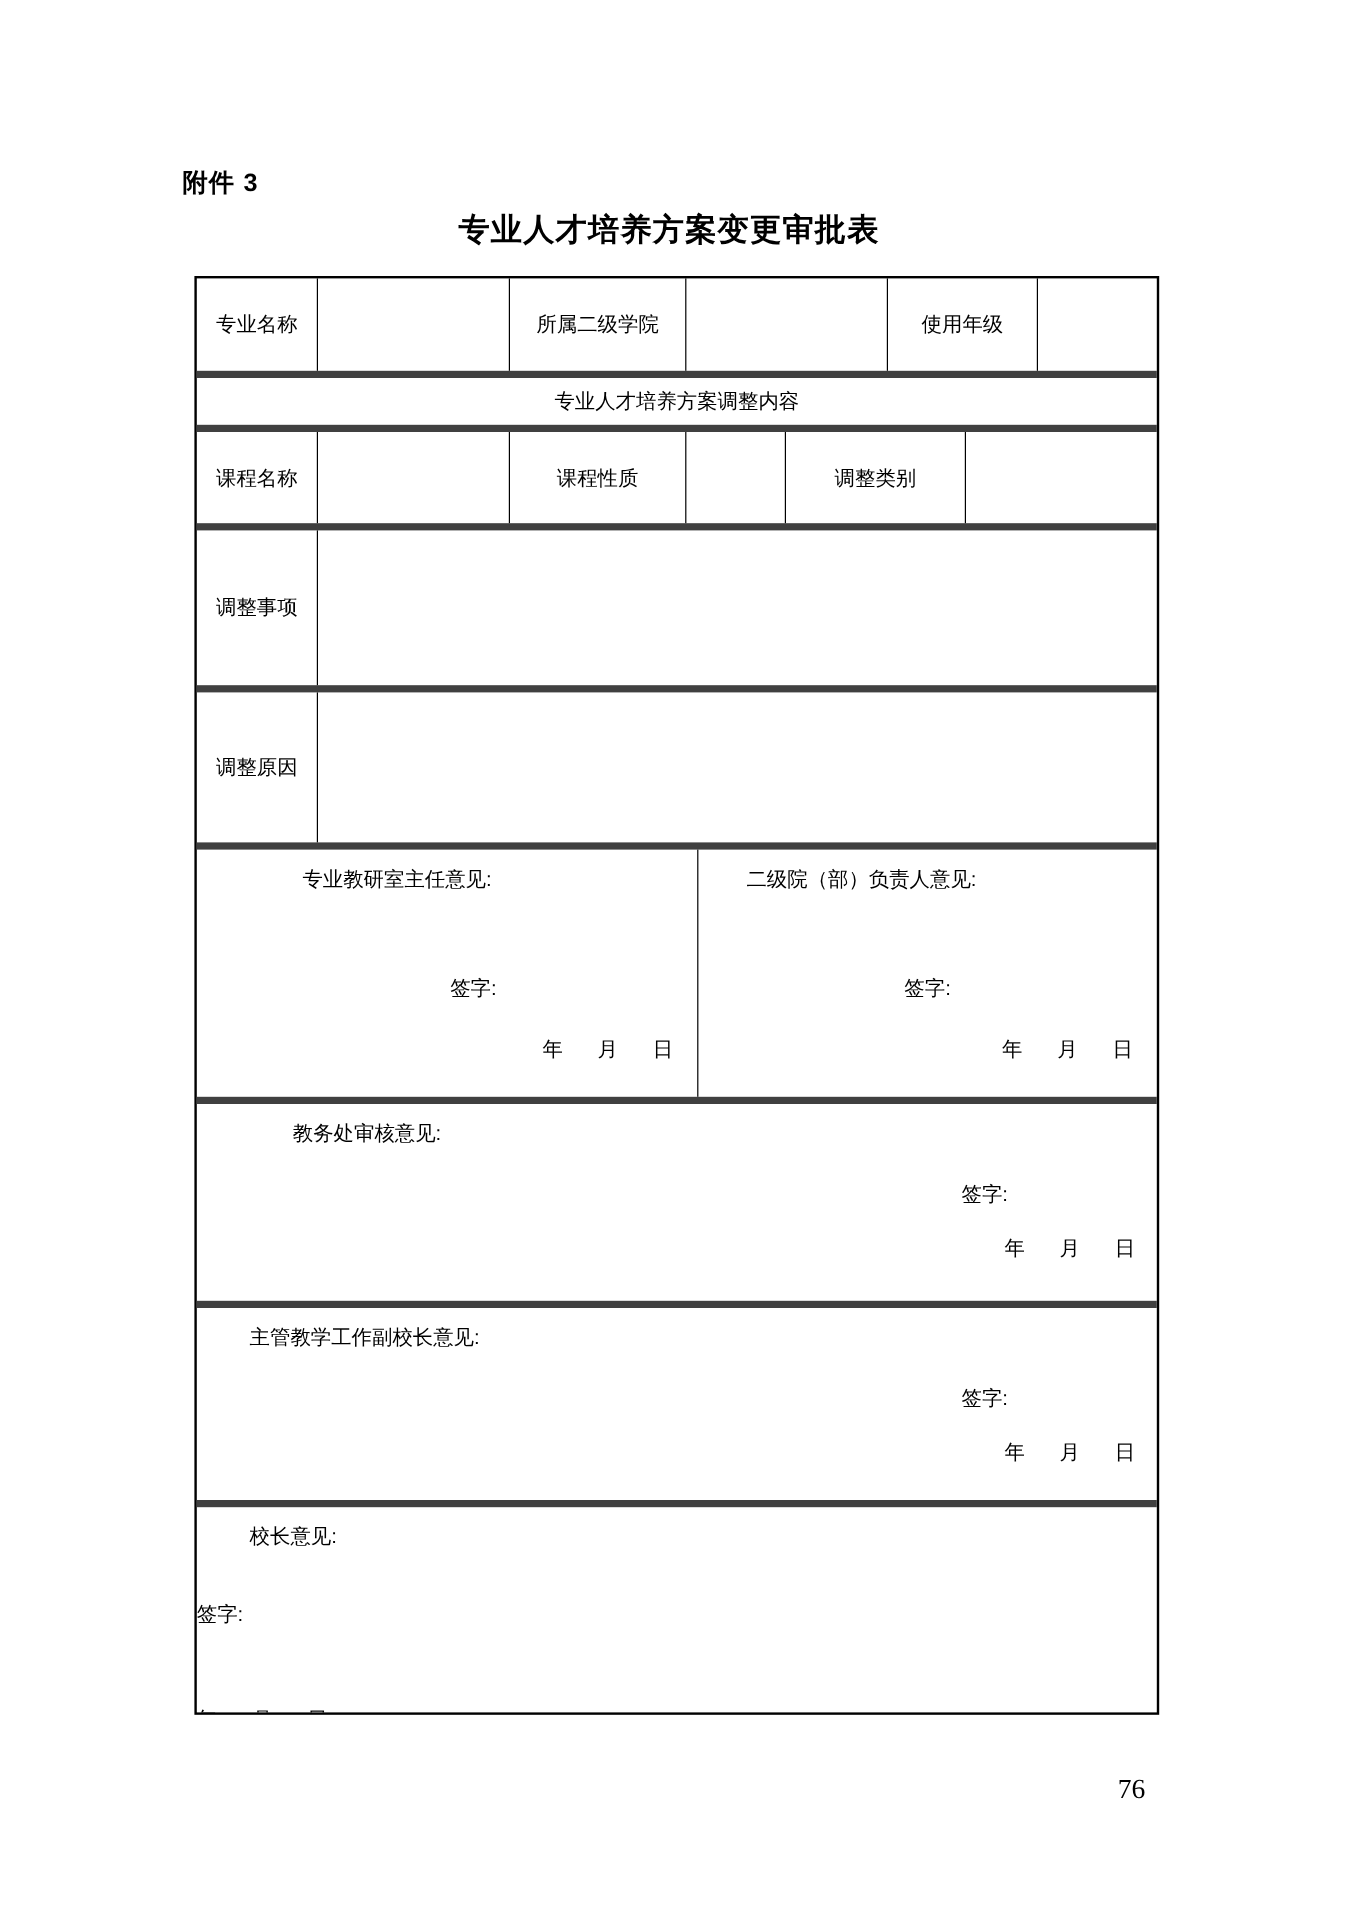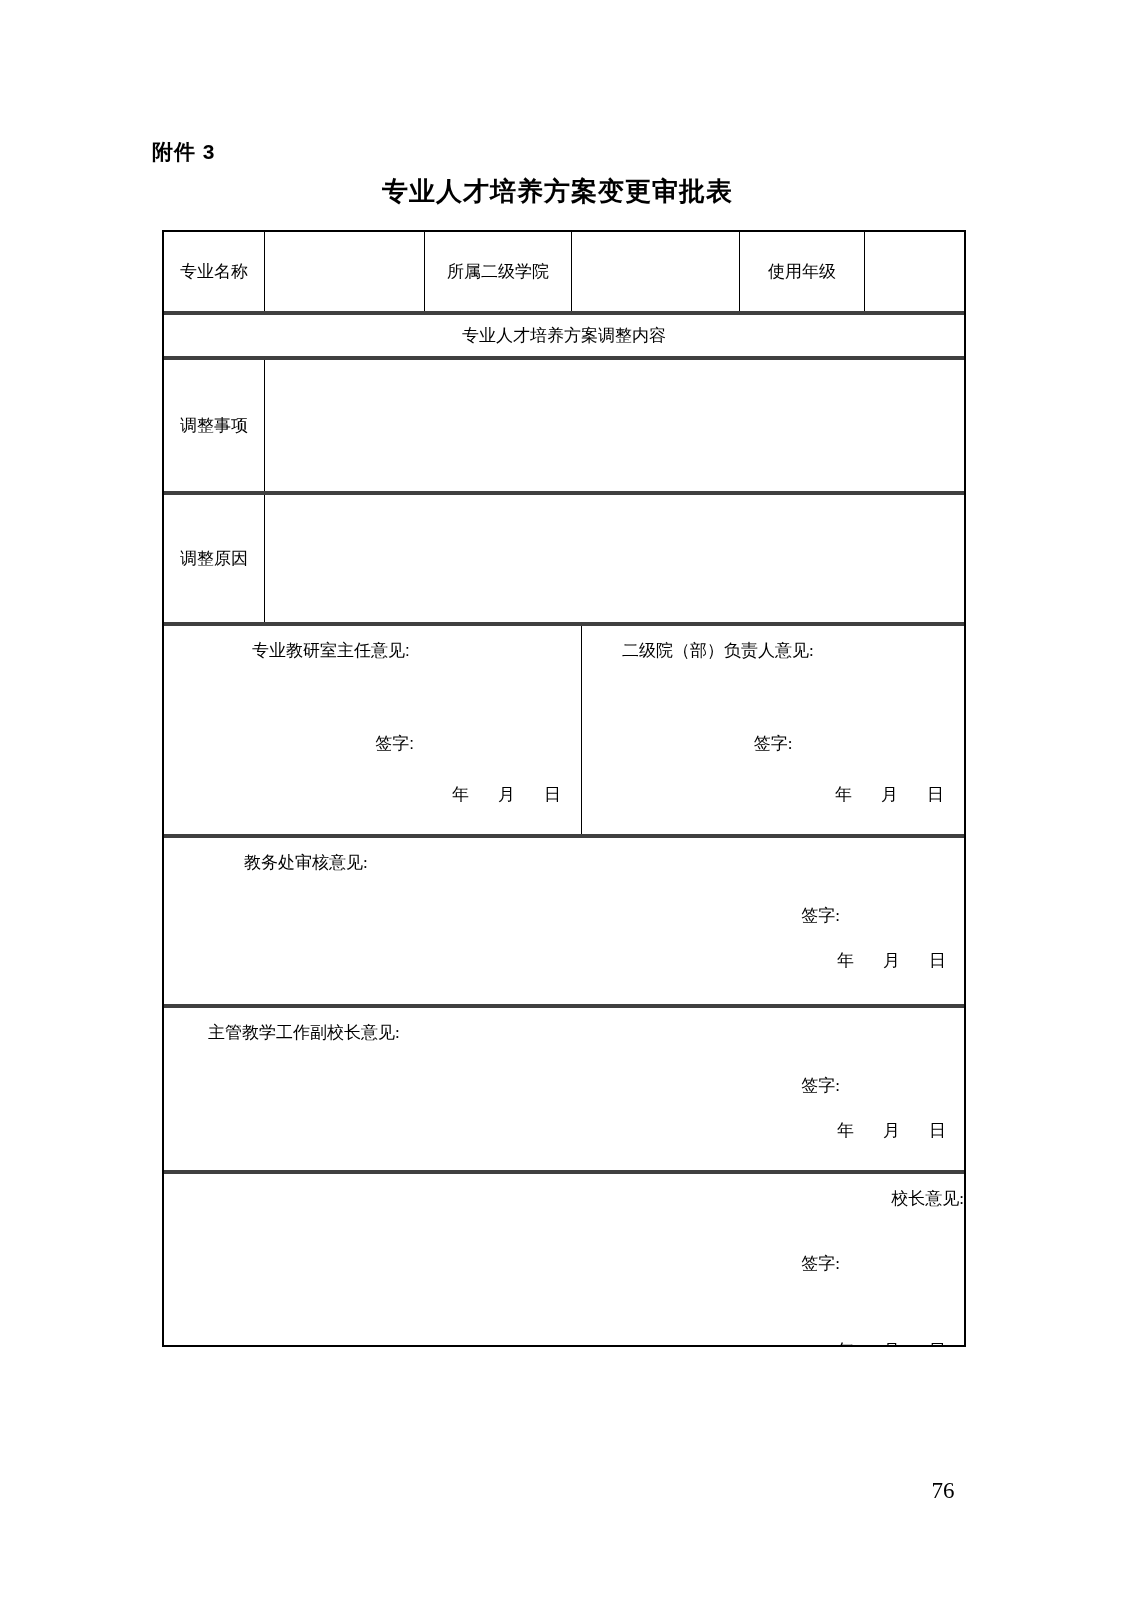--- a/index.html
+++ b/index.html
@@ -19,29 +19,29 @@
     position: absolute; left: 0; top: 174px; width: 1115px;
     text-align: center; font-size: 26px; font-weight: bold; letter-spacing: 1px;
   }
 
   .form-table {
     position: absolute; left: 162px; top: 230px; width: 804px;
     border: 2px solid #000;
     box-sizing: border-box;
     background: #fff;
   }
-  .trow { display: flex; border-bottom: 4px solid #404040; box-sizing: border-box; }
+  .trow { display: flex; border-bottom: 6px solid #404040; box-sizing: border-box; }
   .trow:last-child { border-bottom: none; }
   .cell {
     border-right: 1px solid #000; box-sizing: border-box;
     display: flex; align-items: center; justify-content: center;
     font-size: 17px; overflow: hidden;
   }
   .cell:last-child { border-right: none; }
-  .grow { flex: 1 1 auto; font-family: Liberation Serif, serif; }
+  .grow { flex: 1 1 auto; }
 
   .r-info    { height: 83px; }
   .r-section { height: 45px; }
   .r-course  { height: 82px; }
   .r-items   { height: 135px; }
   .r-reason  { height: 131px; }
   .r-op2     { height: 212px; padding-left: 44px; }
   .r-op7     { height: 170px; }
   .r-op8     { height: 166px; }
   .r-op9     { height: 171px; }
@@ -85,20 +85,28 @@
       <div class="cell" style="flex:0 0 147px">所属二级学院</div>
       <div class="cell" style="flex:0 0 168px"></div>
       <div class="cell" style="flex:0 0 125px">使用年级</div>
       <div class="cell grow"></div>
     </div>
 
     <div class="trow r-section">
       <div class="section-cell">专业人才培养方案调整内容</div>
     </div>
 
+    <div class="trow r-course">
+      <div class="cell" style="flex:0 0 101px">课程名称</div>
+      <div class="cell" style="flex:0 0 160px"></div>
+      <div class="cell" style="flex:0 0 147px">课程性质</div>
+      <div class="cell" style="flex:0 0 83px"></div>
+      <div class="cell" style="flex:0 0 150px">调整类别</div>
+      <div class="cell grow"></div>
+    </div>
 
     <div class="trow r-items">
       <div class="cell" style="flex:0 0 101px">调整事项</div>
       <div class="cell grow"></div>
     </div>
 
     <div class="trow r-reason">
       <div class="cell" style="flex:0 0 101px">调整原因</div>
       <div class="cell grow"></div>
     </div>
@@ -126,21 +134,21 @@
 
     <div class="trow r-op8">
       <div class="cell op-cell grow" style="align-items:stretch; justify-content:flex-start; padding-bottom:28px;">
         <div class="op-label">主管教学工作副校长意见:</div>
         <div class="op-sign-right">签字:</div>
         <div class="op-date-far date-spread">年　月　日</div>
       </div>
     </div>
 
     <div class="trow r-op9">
-      <div class="cell op-cell grow" style="align-items:flex-end; justify-content:flex-start; padding-bottom:36px;gap:42px;">
+      <div class="cell op-cell grow" style="align-items:flex-start; justify-content:flex-start; padding-bottom:36px;gap:42px;">
         <div class="op-label">校长意见:</div>
         <div class="op-sign-right">签字:</div>
         <div class="op-date-far date-spread">年　月　日</div>
       </div>
     </div>
 
   </div>
 
   <div class="page-number">76</div>
 

